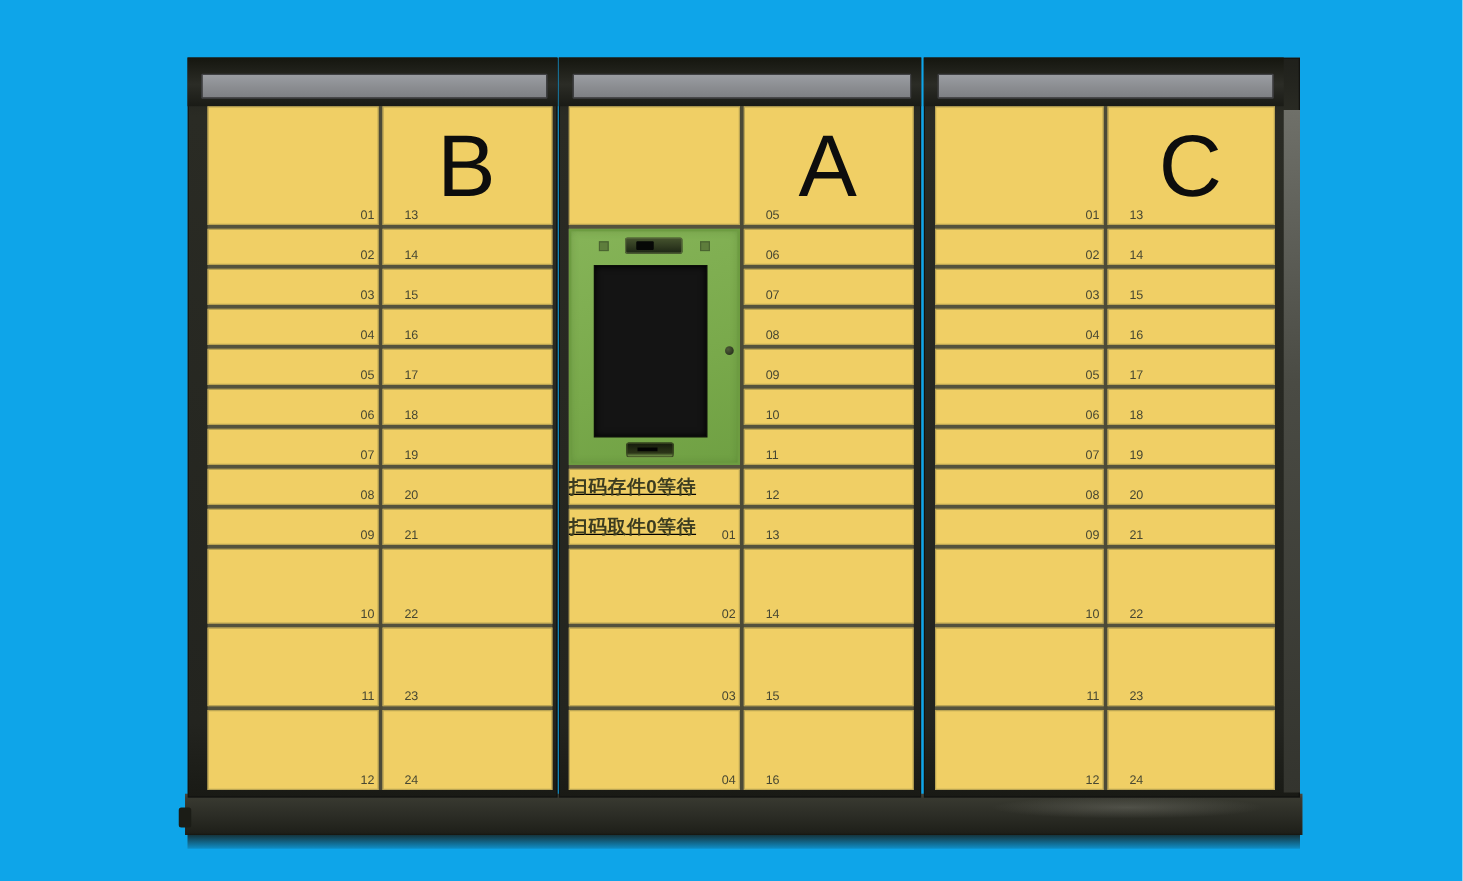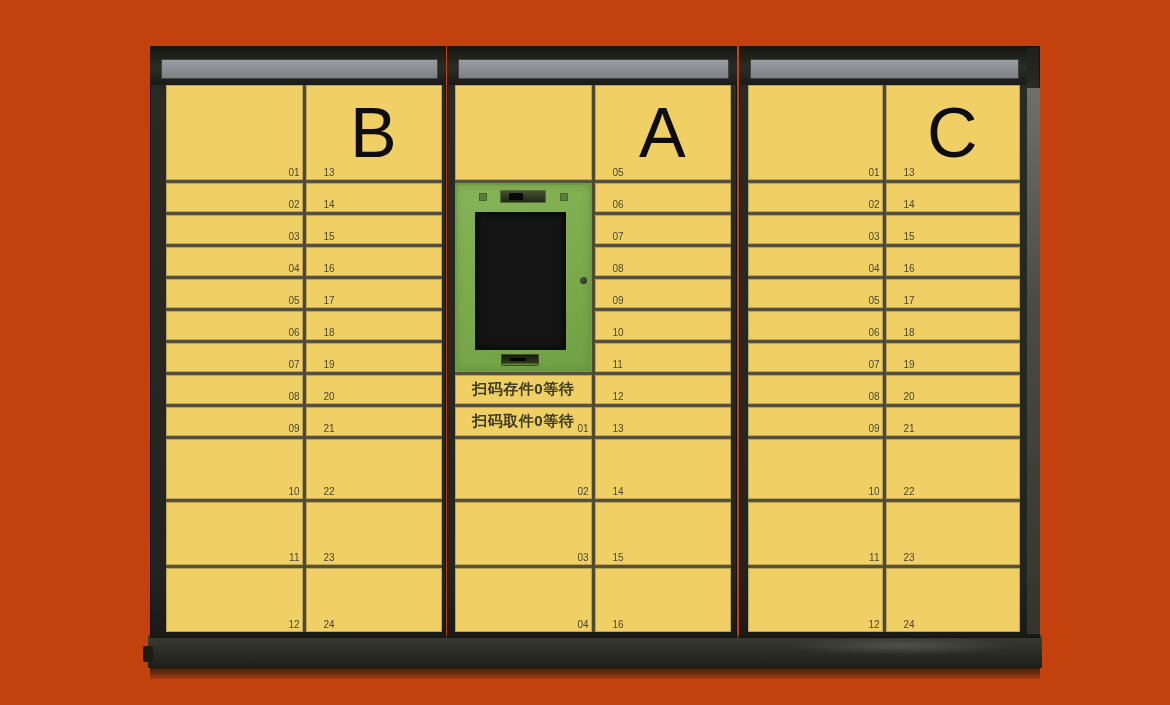--- a/index.html
+++ b/index.html
@@ -1,16 +1,16 @@
 <!DOCTYPE html>
 <html><head>
 <meta charset="utf-8">
 <style>
   html,body{margin:0;padding:0;background:#fff;}
-  .stage{position:relative;width:1170px;height:705px;background:#c2410c;overflow:hidden;
+  .stage{position:relative;width:1170px;height:705px;background:#0ea5e9;overflow:hidden;
          font-family:"Liberation Sans",sans-serif;}
 
   
   .cabinet{position:absolute;top:46px;height:592px;background:linear-gradient(180deg,#1f201b,#2a2b24 8%,#23241f 90%,#191a15);
            box-shadow:inset 0 0 0 1px #121310;}
   .cab-header{position:absolute;top:0;left:0;right:0;height:39px;
               background:linear-gradient(180deg,#15160f,#2b2c26 55%,#1a1b16);}
   .cab-sign{position:absolute;left:11px;right:8px;top:13px;height:18px;border-radius:1px;
             background:linear-gradient(180deg,#9a9da2,#898b8f 60%,#7e8084);
             border:1px solid #404144;}
@@ -41,21 +41,21 @@
   .k-screen{position:absolute;left:21px;top:30px;width:89px;height:136px;background:#141414;
             box-shadow:0 0 0 1px #0c0f08, inset 0 0 6px #000;}
   .k-keyhole{position:absolute;right:5px;top:94px;width:7px;height:7px;border-radius:50%;
              background:radial-gradient(circle at 35% 35%,#4e5c38,#1f2616);}
   .k-slot{position:absolute;left:46px;bottom:6px;width:38px;height:12px;border-radius:2px;
           background:linear-gradient(180deg,#141a0c,#2c3618 70%,#8fba5e);
           box-shadow:inset 0 0 0 1px #3c4a22;}
   .k-slot::after{content:"";position:absolute;left:9px;top:4px;width:16px;height:3px;background:#030403;}
 
   
-  .text-cell{display:flex;align-items:center;justify-content:center;}
+  .text-cell{display:flex;align-items:center;justify-content:flex-start;text-decoration:underline;}
   .status-text{font-size:15px;font-weight:700;color:#3c3c20;letter-spacing:.5px;}
 
   
   .plinth{position:absolute;left:148px;top:635px;width:894px;height:33px;
           background:linear-gradient(180deg,#3b3c33,#2b2c25 55%,#1d1e18);
           box-shadow:inset 0 2px 2px rgba(255,255,255,.06);}
   .plinth-sheen{position:absolute;right:30px;top:2px;width:220px;height:18px;border-radius:50%;
                 background:radial-gradient(ellipse at center,rgba(160,160,150,.28),rgba(160,160,150,0) 70%);}
   .ground-shadow{position:absolute;left:150px;top:667px;width:890px;height:12px;
                  background:linear-gradient(180deg,rgba(22,23,17,.85),rgba(22,23,17,.15));}

